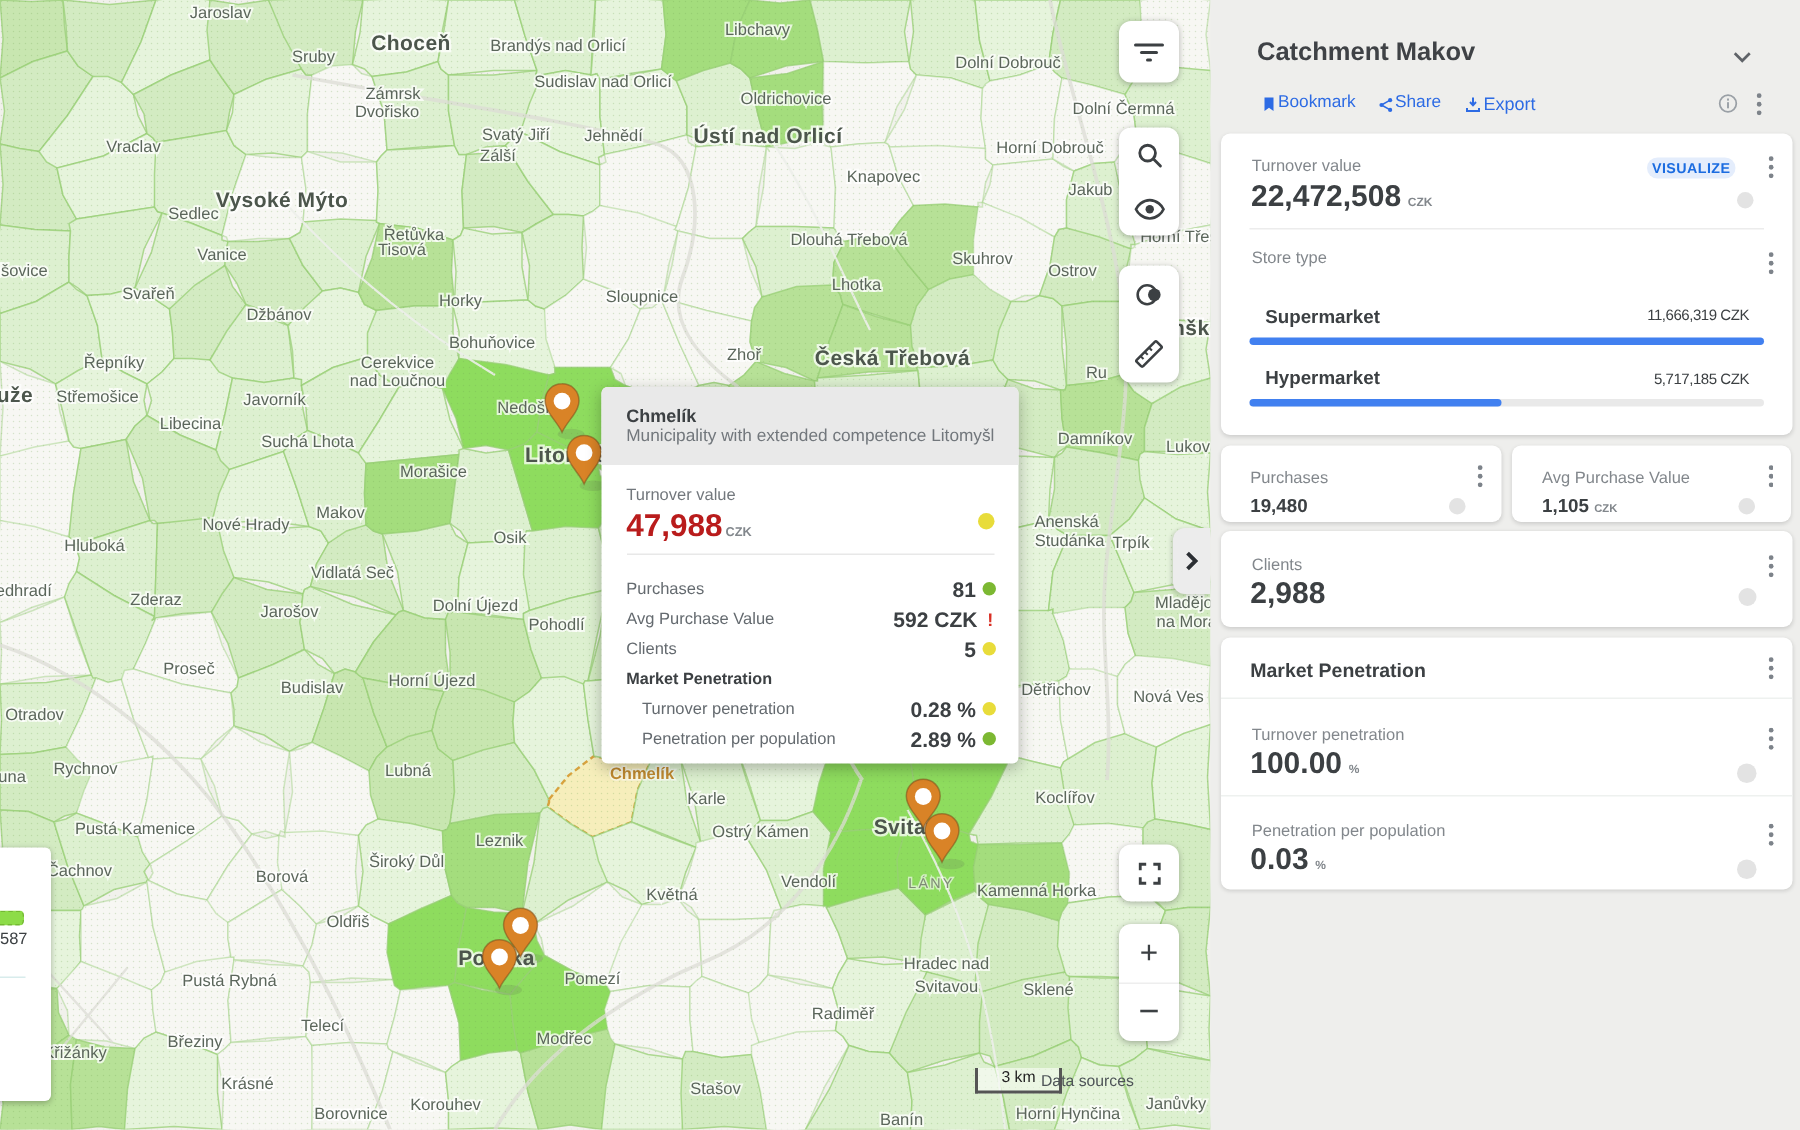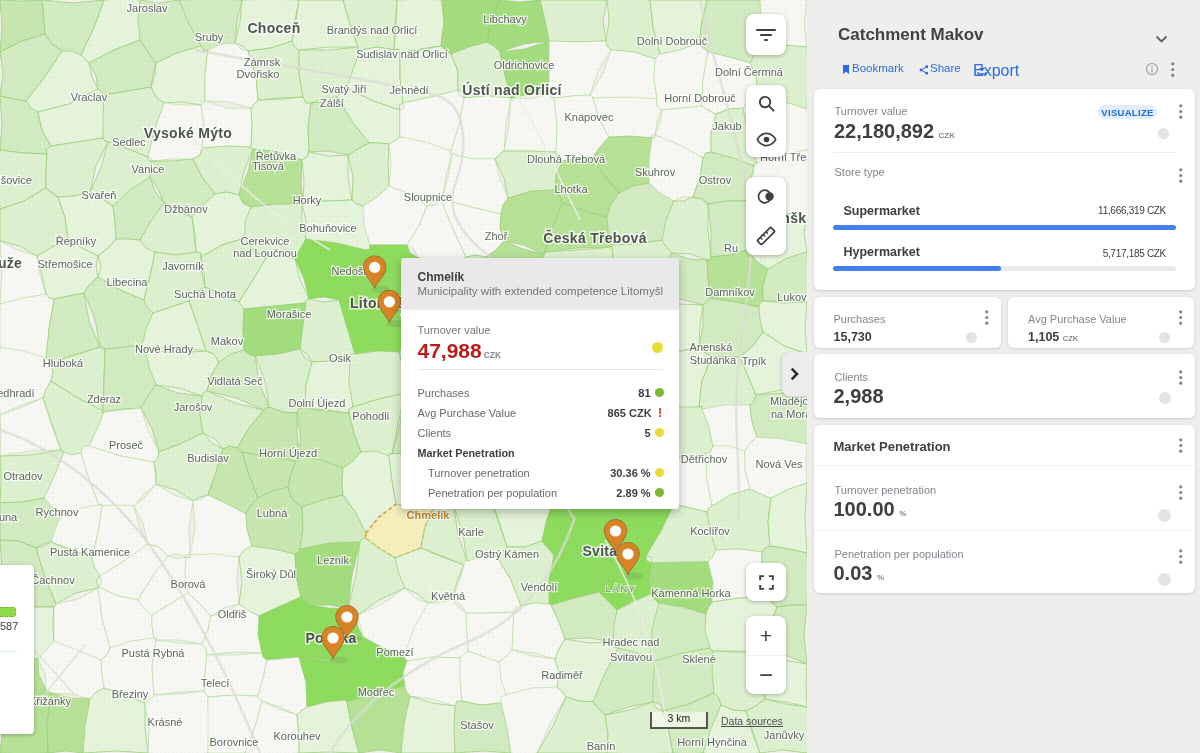--- a/index.html
+++ b/index.html
@@ -6,30 +6,30 @@
 .ls{font-size:11px;fill:#5b665b;paint-order:stroke;stroke:rgba(255,255,255,0.75);stroke-width:2.5px;text-anchor:middle}
 .lb{font-size:14px;font-weight:bold;fill:#4c564c;paint-order:stroke;stroke:rgba(255,255,255,0.75);stroke-width:3px;text-anchor:middle;letter-spacing:.3px}
 .lc{font-size:9.5px;fill:#7e8a76;paint-order:stroke;stroke:rgba(255,255,255,0.6);stroke-width:2px;text-anchor:middle;letter-spacing:1.5px}
 .lo{font-size:11px;font-weight:bold;fill:#c08a30;paint-order:stroke;stroke:rgba(255,255,255,0.6);stroke-width:2px;text-anchor:middle}
 .mbtn{position:absolute;background:#fff;border-radius:8px;box-shadow:0 1px 4px rgba(0,0,0,0.28);left:746px;width:40px;display:flex;flex-direction:column;align-items:center;justify-content:center}
 .mbtn .ib{height:36px;display:flex;align-items:center;justify-content:center;width:100%}
 #popup{position:absolute;left:401px;top:258px;width:278px;height:251px;background:#fff;border-radius:4px;box-shadow:0 3px 10px rgba(0,0,0,0.28)}
 .abs{position:absolute}
 .plabel{font-size:11px;color:#72777c}
 .prow{display:flex;align-items:center;height:20px;font-size:11px;color:#646a6f}
-.prow .v{margin-left:auto;font-weight:bold;color:#3c4043;font-size:11px}
+.prow .v{margin-left:auto;font-weight:bold;color:#3c4043;font-size:14px}
 .dot{width:9px;height:9px;border-radius:50%;margin-left:4px;flex:0 0 auto}
 #panel{position:absolute;left:807px;top:0;width:393px;height:753px;background:#eeeeec}
 .card{position:absolute;background:#fff;border-radius:6px;box-shadow:0 1px 3px rgba(0,0,0,0.14)}
 .glabel{position:absolute;font-size:11px;color:#82878c}
 .big{font-size:20px;font-weight:bold;color:#3c4043}
 .unit{font-size:8px;color:#82878c;font-weight:bold}
 .gcirc{position:absolute;width:11px;height:11px;border-radius:50%;background:#e3e3e3}
 #scale{position:absolute;left:650px;top:712px;width:58px;height:17px;border:2px solid #555;border-top:none;background:rgba(255,255,255,0.55);font-size:10.5px;color:#222;text-align:center;line-height:13px}
-#dsrc{position:absolute;left:721px;top:715px;font-size:10.5px;color:#4e5458;text-decoration:underline}
+#dsrc{position:absolute;left:694px;top:715px;font-size:10.5px;color:#4e5458;}
 #tab{position:absolute;left:782px;top:352px;width:25px;height:44px;background:#ececec;border-radius:8px 0 0 8px;box-shadow:-1px 1px 3px rgba(0,0,0,0.15);display:flex;align-items:center;justify-content:center}
 .bval{position:absolute;font-size:10px;color:#3c4043;letter-spacing:-0.3px}
 .bname{position:absolute;font-size:12.5px;font-weight:bold;color:#3c4043}
 </style></head>
 <body>
 <div id="map">
 <svg width="807" height="753" viewBox="0 0 807 753" style="position:absolute;top:0;left:0">
 <defs>
         <pattern id="dots" width="4" height="4" patternUnits="userSpaceOnUse">
           <circle cx="1" cy="1" r="0.5" fill="rgba(110,165,80,0.25)"></circle>
@@ -503,32 +503,32 @@
   <div class="abs" style="right:15.9px;top:83.5px;width:11px;height:11px;border-radius:50%;background:#e8dc3a"></div>
   <div class="abs" style="left:16.5px;right:16.5px;top:111px;border-top:1px solid #e8e8e8"></div>
   <div class="abs" style="left:16.5px;right:15.4px;top:124.5px">
     <div class="prow">
           <span>Purchases</span>
           <span class="v">81</span>
           <span class="dot" style="background:#7cb832"></span>
         </div>
     <div class="prow">
           <span>Avg Purchase Value</span>
-          <span class="v">865 CZK</span>
+          <span class="v">592 CZK</span>
           <span style="color:#d93025;font-weight:bold;font-size:12px;margin-left:5px;width:7px;text-align:center">!</span>
         </div>
     <div class="prow">
           <span>Clients</span>
           <span class="v">5</span>
           <span class="dot" style="background:#e8dc3a"></span>
         </div>
     <div class="prow" style="font-weight:bold;color:#3c4043;font-size:10.8px">Market Penetration</div>
     <div class="prow" style="padding-left:10.5px">
           <span>Turnover penetration</span>
-          <span class="v">30.36 %</span>
+          <span class="v">0.28 %</span>
           <span class="dot" style="background:#e8dc3a"></span>
         </div>
     <div class="prow" style="padding-left:10.5px">
           <span>Penetration per population</span>
           <span class="v">2.89 %</span>
           <span class="dot" style="background:#7cb832"></span>
         </div>
   </div>
 </div>
 </div>
@@ -551,39 +551,39 @@
         <path d="M6 12 L17.5 5.5 M6 12 L17.5 18.5" stroke="#2d6be4" stroke-width="2"></path>
       </svg>
     </span>
     <span class="abs" style="left:123px;top:62px;font-size:11.5px;color:#2d6be4">Share</span>
 <span class="abs" style="left:169px;top:63px;display:flex">
       <svg width="12" height="13" viewBox="0 0 24 24">
         <path d="M12 3 v10 M8 9 l4 4.5 4 -4.5" fill="none" stroke="#2d6be4" stroke-width="2.6"></path>
         <path d="M4 17 v4 h16 v-4" fill="none" stroke="#2d6be4" stroke-width="2.6"></path>
       </svg>
     </span>
-    <span class="abs" style="left:166px;top:62px;font-size:16px;color:#2d6be4">Export</span>
+    <span class="abs" style="left:182px;top:62px;font-size:12px;color:#2d6be4">Export</span>
 <span class="abs" style="left:338px;top:62px;display:flex">
       <svg width="14" height="14" viewBox="0 0 24 24">
         <circle cx="12" cy="12" r="9.5" fill="none" stroke="#9aa0a6" stroke-width="2"></circle>
         <rect x="10.9" y="10.5" width="2.2" height="7" fill="#9aa0a6"></rect>
         <rect x="10.9" y="6.3" width="2.2" height="2.4" fill="#9aa0a6"></rect>
       </svg>
     </span>
 <span class="abs" style="left:364px;top:62px;display:flex">
       <svg width="3.5" height="15" viewBox="0 0 3.5 15">
         <circle cx="1.75" cy="1.8" r="1.6" fill="#7d838a"></circle>
         <circle cx="1.75" cy="7.5" r="1.6" fill="#7d838a"></circle>
         <circle cx="1.75" cy="13.2" r="1.6" fill="#7d838a"></circle>
       </svg>
     </span>
 
 <div class="card" style="left:6.5px;top:89px;width:381px;height:201px">
   <div class="glabel" style="left:21px;top:16px">Turnover value</div>
-  <div class="abs" style="left:20.5px;top:31px"><span class="big">22,180,892</span> <span class="unit">CZK</span></div>
+  <div class="abs" style="left:20.5px;top:31px"><span class="big">22,472,508</span> <span class="unit">CZK</span></div>
   <div class="abs" style="right:37.5px;top:15.5px;width:59px;height:14.5px;background:#e4edfc;color:#1b6ce0;font-weight:bold;font-size:9.5px;letter-spacing:0.3px;border-radius:7.5px;text-align:center;line-height:15px">VISUALIZE</div>
   <div class="abs" style="right:12px;top:15px;display:flex">
         <svg width="3.5" height="15" viewBox="0 0 3.5 15">
           <circle cx="1.75" cy="1.8" r="1.6" fill="#7d838a"></circle>
           <circle cx="1.75" cy="7.5" r="1.6" fill="#7d838a"></circle>
           <circle cx="1.75" cy="13.2" r="1.6" fill="#7d838a"></circle>
         </svg>
       </div>
   <div class="gcirc" style="right:25.5px;top:39px"></div>
   <div class="abs" style="left:19px;right:19px;top:63px;border-top:1px solid #ececec"></div>
@@ -600,21 +600,21 @@
   <div class="abs" style="left:19px;top:135.5px;width:343px;height:5px;border-radius:3px;background:#4180f0"></div>
   <div class="bname" style="left:30px;top:156px">Hypermarket</div>
   <div class="bval" style="right:28.5px;top:158.5px">5,717,185 CZK</div>
   <div class="abs" style="left:19px;top:176.5px;width:343px;height:5px;border-radius:3px;background:#e9e9e9">
         <div style="width:168px;height:5px;border-radius:3px;background:#4180f0"></div>
       </div>
 </div>
 
 <div class="card" style="left:6.5px;top:296.5px;width:187px;height:51px">
   <div class="glabel" style="left:20px;top:16px">Purchases</div>
-  <div class="abs" style="left:20px;top:33px;font-size:12.5px;font-weight:bold;color:#3c4043">15,730</div>
+  <div class="abs" style="left:20px;top:33px;font-size:12.5px;font-weight:bold;color:#3c4043">19,480</div>
   <div class="abs" style="right:12px;top:13px;display:flex">
         <svg width="3.5" height="15" viewBox="0 0 3.5 15">
           <circle cx="1.75" cy="1.8" r="1.6" fill="#7d838a"></circle>
           <circle cx="1.75" cy="7.5" r="1.6" fill="#7d838a"></circle>
           <circle cx="1.75" cy="13.2" r="1.6" fill="#7d838a"></circle>
         </svg>
       </div>
   <div class="gcirc" style="right:24px;top:35.5px"></div>
 </div>
 <div class="card" style="left:201px;top:296.5px;width:186px;height:51px">

